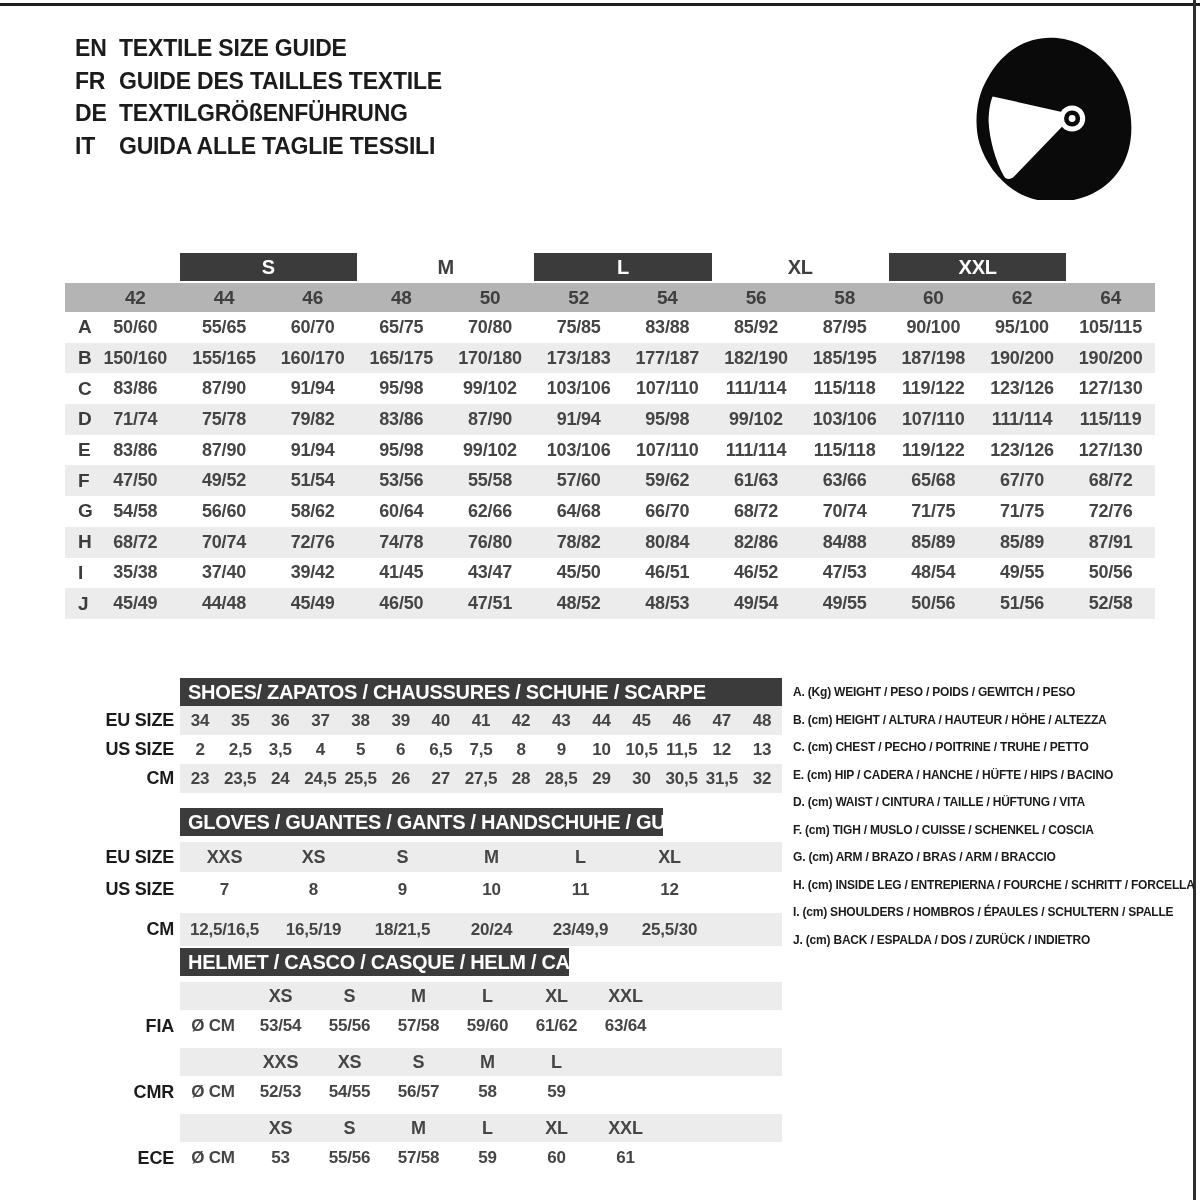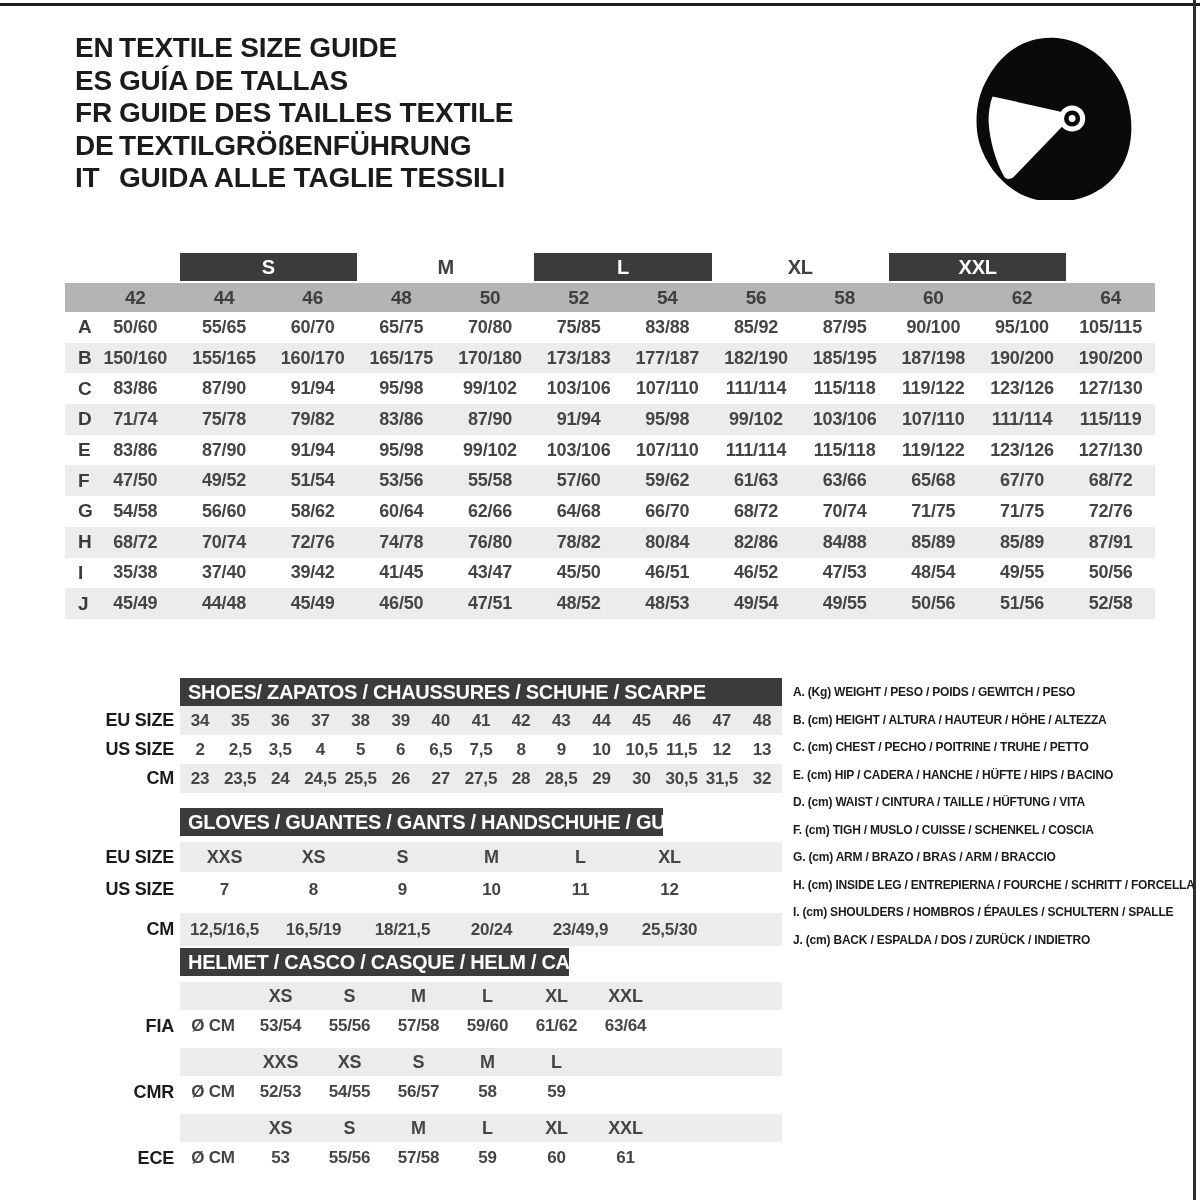--- a/index.html
+++ b/index.html
@@ -6,21 +6,21 @@
     --bar:#3b3b3b; --band:#b4b4b4; --stripe:#ececec;
     --txt:#454545; --ink:#1b1b1b; --icon:#0a0a0a;
   }
   *{margin:0;padding:0;box-sizing:border-box;}
   body{background:#fff;font-family:"Liberation Sans","DejaVu Sans",sans-serif;font-weight:700;}
   #canvas{position:relative;width:1200px;height:1200px;background:#fff;overflow:hidden;letter-spacing:-0.2px;}
   .edge-top{position:absolute;left:0;top:3px;width:1200px;height:3px;background:#1d1d1d;}
   .edge-right{position:absolute;left:1193px;top:0;width:3px;height:1200px;background:#2e2e2e;}
 
   
-  #langs{position:absolute;left:75px;top:32px;color:var(--ink);font-size:28px;}
+  #langs{position:absolute;left:75px;top:32px;color:var(--ink);font-size:23px;}
   .lang-row{line-height:32.5px;white-space:nowrap;}
   .lang-code{display:inline-block;width:44px;}
 
   
   #helmet-icon{position:absolute;left:968px;top:34px;width:172px;height:166px;}
 
   
   #main-table{position:absolute;left:65px;top:253px;width:1090px;}
   .mgrid{display:grid;grid-template-columns:26px repeat(12,1fr);align-items:center;}
   #size-band{height:28px;}
@@ -50,21 +50,20 @@
 </style>
 </head>
 <body>
 
 <div id="canvas">
   <div class="edge-top"></div>
   <div class="edge-right"></div>
 
   <div id="langs">
       <div class="lang-row"><span class="lang-code">EN</span><span class="lang-title">TEXTILE SIZE GUIDE</span></div>
-      <div class="lang-row"><span class="lang-code">ES</span><span class="lang-title">GUÍA DE TALLAS</span></div>
       <div class="lang-row"><span class="lang-code">FR</span><span class="lang-title">GUIDE DES TAILLES TEXTILE</span></div>
       <div class="lang-row"><span class="lang-code">DE</span><span class="lang-title">TEXTILGRÖßENFÜHRUNG</span></div>
       <div class="lang-row"><span class="lang-code">IT</span><span class="lang-title">GUIDA ALLE TAGLIE TESSILI</span></div>
     </div>
 
   <div id="helmet-icon">
     <svg viewBox="0 0 170 165" width="172" height="166" aria-hidden="true">
       <path d="M 88,4 C 126,8 156,40 161,80 C 166,118 150,148 118,161 C 92,171 64,168 45,155 C 29,144 17,128 11,109 C 5,88 8,62 19,44 C 33,18 58,1 88,4 Z" fill="#0a0a0a"></path>
       <path d="M 24,62 L 95,78 C 99,80 100,84 97,88 L 45,142 C 42,145 37,145 35,141 C 27,126 21,106 20,87 C 20,79 21,69 24,62 Z" fill="#ffffff"></path>
       <circle cx="103" cy="84" r="13" fill="#ffffff"></circle>

